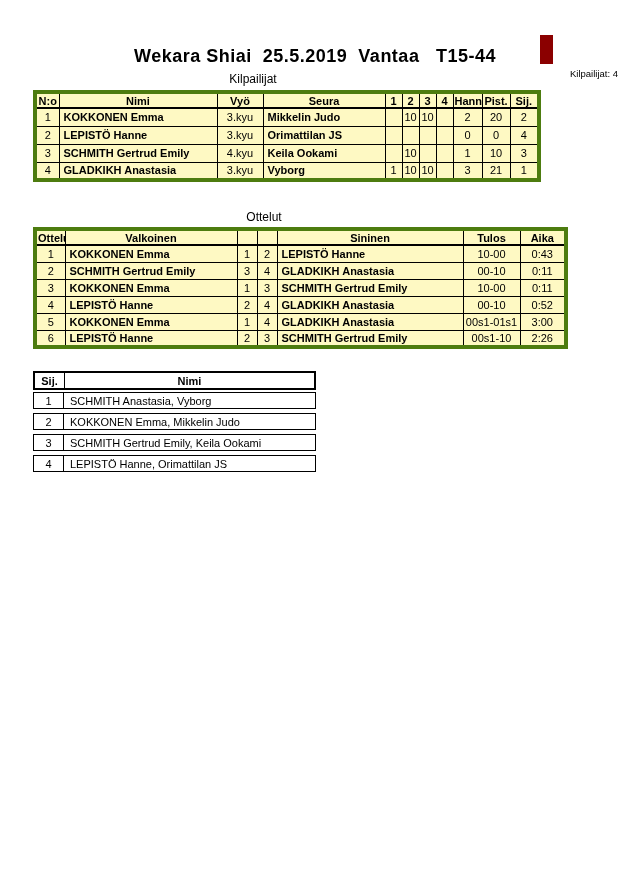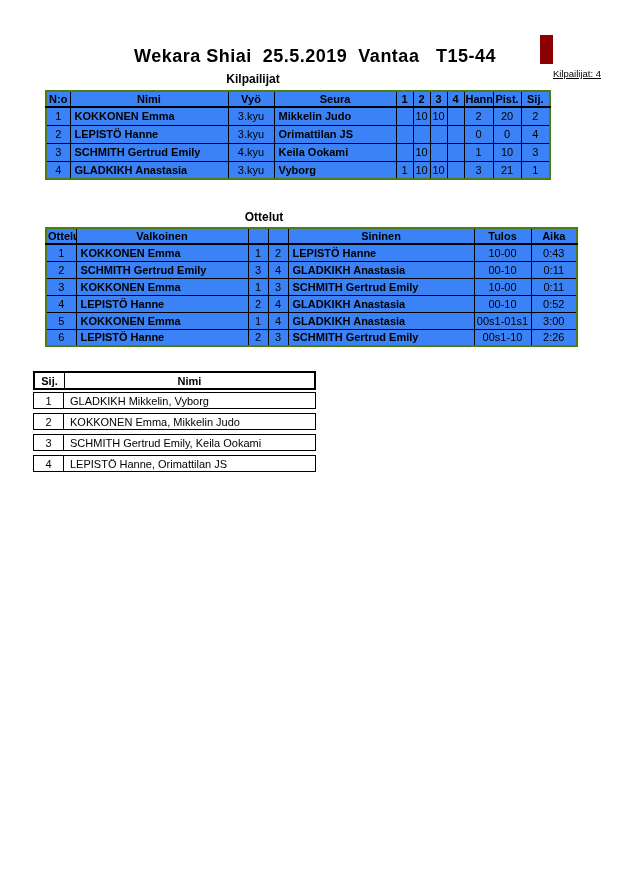--- a/index.html
+++ b/index.html
@@ -7,37 +7,36 @@
   body { font-family:"Liberation Sans", sans-serif; color:#000; }
   .page {
     position:relative; width:630px; height:891px; background:#ffffff;
     margin:0 auto; overflow:hidden;
   }
   .title {
     position:absolute; top:46px; left:0; width:630px; text-align:center;
     font-size:18px; font-weight:bold; white-space:pre; letter-spacing:0.5px;
   }
   .count-label {
-    position:absolute; top:68px; left:471px; width:130px; text-align:right;
+    position:absolute; top:68px; left:488px; width:130px; text-align:right;
     font-size:9.5px;
-    text-decoration:underline;
   }
   .section-label {
-    position:absolute; font-size:12px; font-weight:bold; text-align:center;
+    position:absolute; font-size:12px; font-weight:normal; text-align:center;
   }
   .lbl-kilpailijat { top:72px; left:33px; width:440px; }
   .lbl-ottelut     { top:210px; left:44px; width:440px; }
   .lbl-tulokset    { top:355px; left:33px; width:283px; }
   .marker {
     position:absolute; left:540px; top:35px; width:13px; height:29px;
     background:#8B0000;
   }
   table.grid {
     position:absolute; border-collapse:collapse; table-layout:fixed;
-    border:2px solid #4d7c0f; background:#3b82f6;margin-left:12px;
+    border:4px solid #4d7c0f; background:#fef9c3;
   }
   table.grid th, table.grid td {
     border:1px solid #000; font-size:11px; overflow:hidden;
     white-space:nowrap; padding:0 2px;
   }
   table.grid thead th {
     font-weight:bold; text-align:center; border-bottom:2px solid #000;
     height:16px; padding:0 1px;
   }
   .t1 { left:33px; top:90px; width:504px; }
@@ -242,21 +241,21 @@
     </tbody>
   </table>
 
 
   <div class="t3-box t3-header">
     <div class="t3-sij">Sij.</div>
     <div class="t3-nimi">Nimi</div>
   </div>
   <div class="t3-box t3-row t3-r0">
     <div class="t3-sij">1</div>
-    <div class="t3-nimi">GLADKIKH Mikkelin, Vyborg</div>
+    <div class="t3-nimi">SCHMITH Anastasia, Vyborg</div>
   </div>
   <div class="t3-box t3-row t3-r1">
     <div class="t3-sij">2</div>
     <div class="t3-nimi">KOKKONEN Emma, Mikkelin Judo</div>
   </div>
   <div class="t3-box t3-row t3-r2">
     <div class="t3-sij">3</div>
     <div class="t3-nimi">SCHMITH Gertrud Emily, Keila Ookami</div>
   </div>
   <div class="t3-box t3-row t3-r3">

